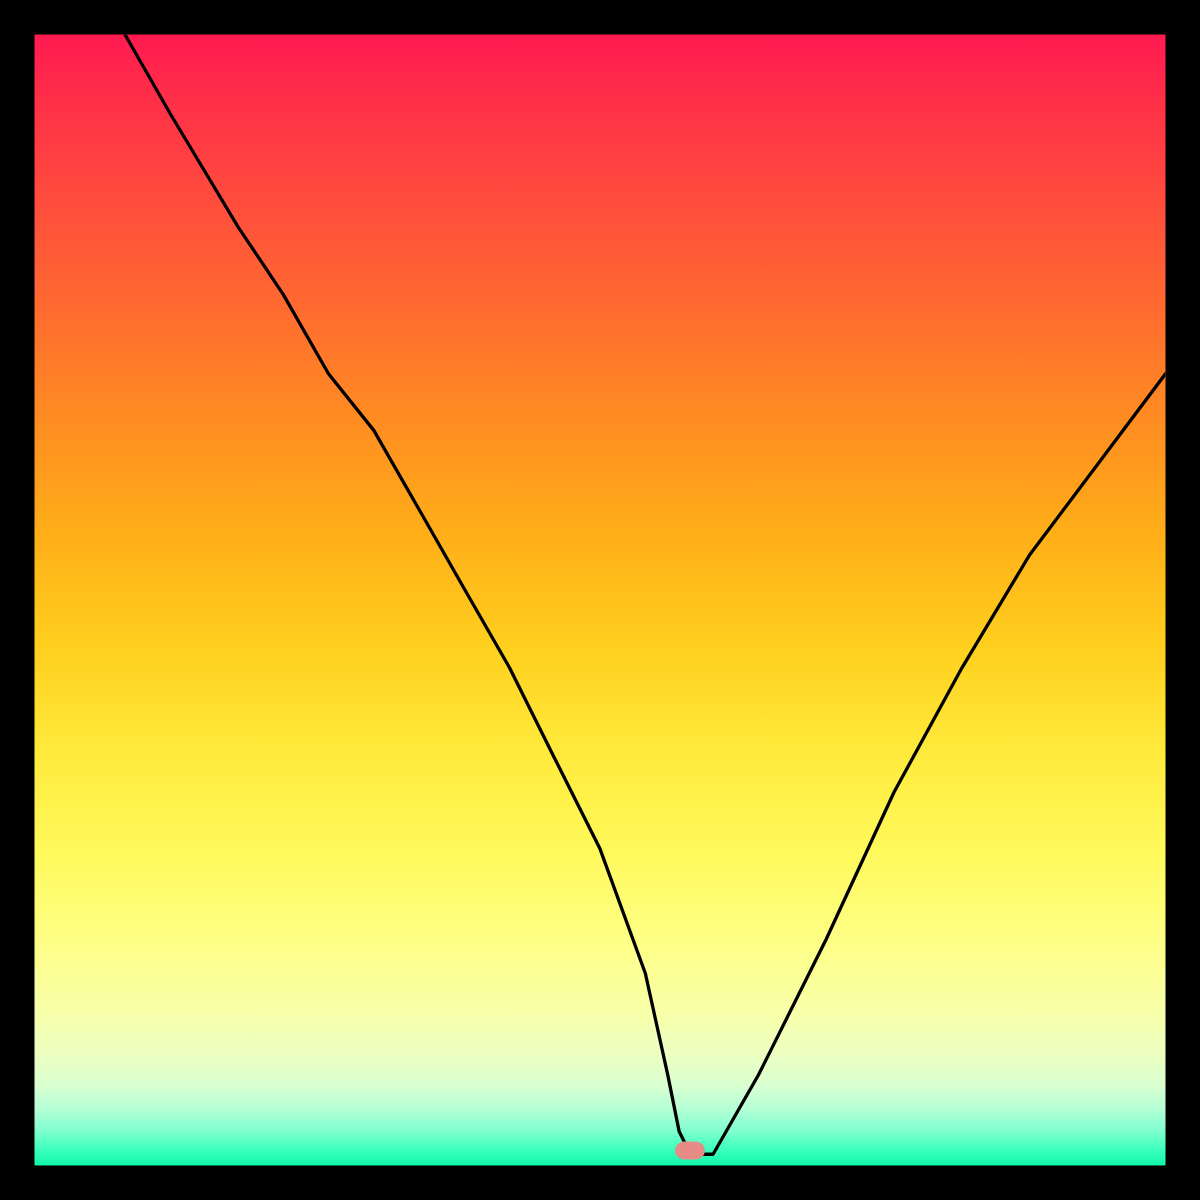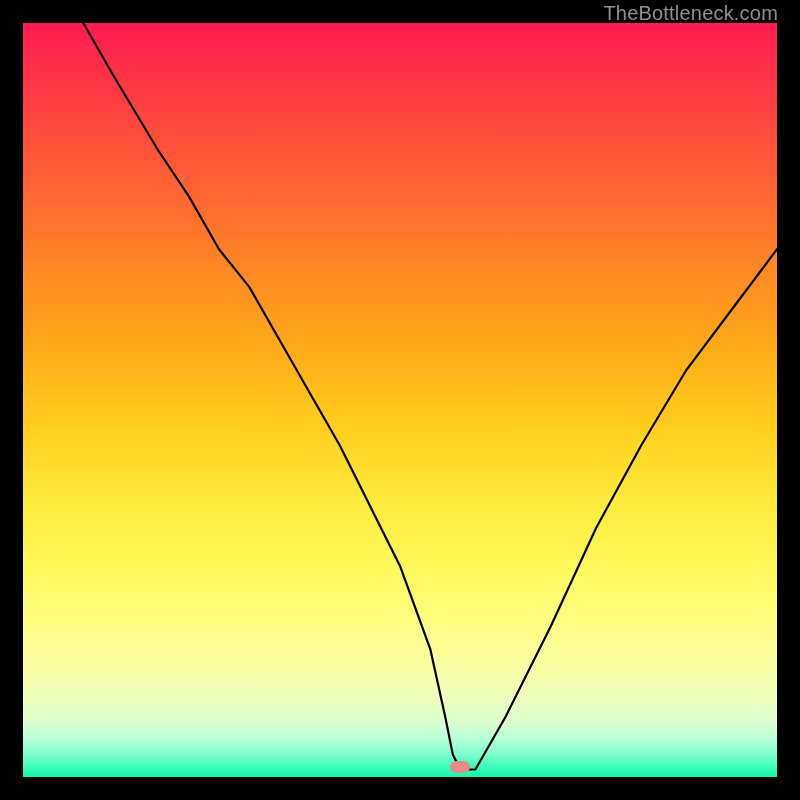--- a/index.html
+++ b/index.html
@@ -66,20 +66,19 @@
     width: 20px;
     height: 12px;
     border-radius: 6px;
     background: #e78b86;
   }
 </style>
 </head>
 <body>
 
 <div class="frame">
-  <div class="watermark">TheBottleneck.com</div>
   <div class="plot">
     <svg class="curve" viewBox="0 0 754 754" preserveAspectRatio="none">
       <path id="curve-path" fill="none" stroke="#000000" stroke-width="2.2" stroke-linejoin="round" stroke-linecap="round" d="M60.3 0.0 L90.5 52.8 L135.7 128.2 L165.9 173.4 L196.0 226.2 L226.2 263.9 L256.4 316.7 L286.5 369.5 L316.7 422.2 L346.8 482.6 L377.0 542.9 L407.2 625.8 L422.2 693.7 L429.8 731.4 L437.3 746.5 L452.4 746.5 L482.6 693.7 L527.8 603.2 L573.0 505.2 L618.3 422.2 L663.5 346.8 L708.8 286.5 L754.0 226.2"></path>
     </svg>
     <div id="marker" class="marker" style="left: 427.32px; top: 738.46px; background: rgb(231, 139, 134);"></div>
   </div>
 </div>
 
 </body></html>

